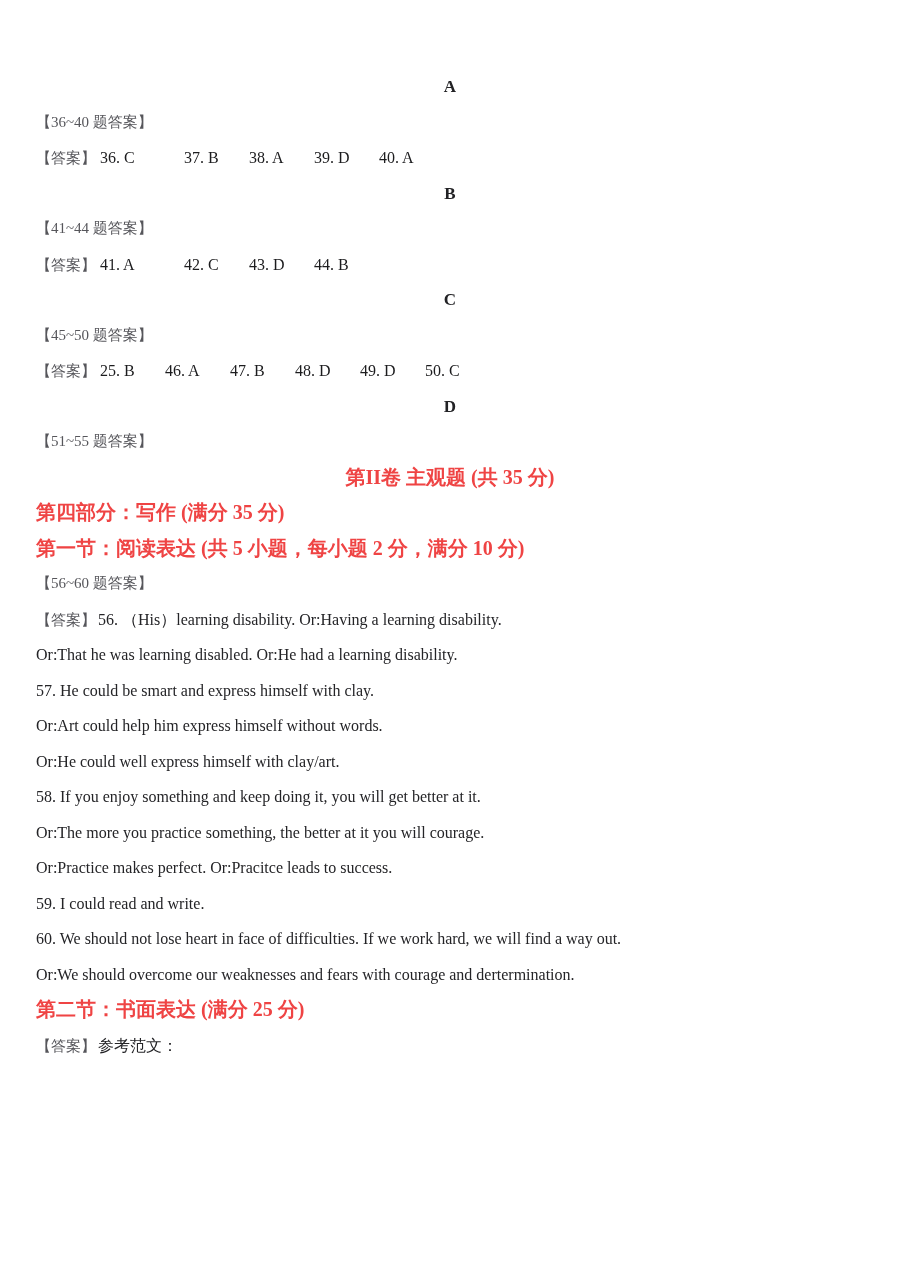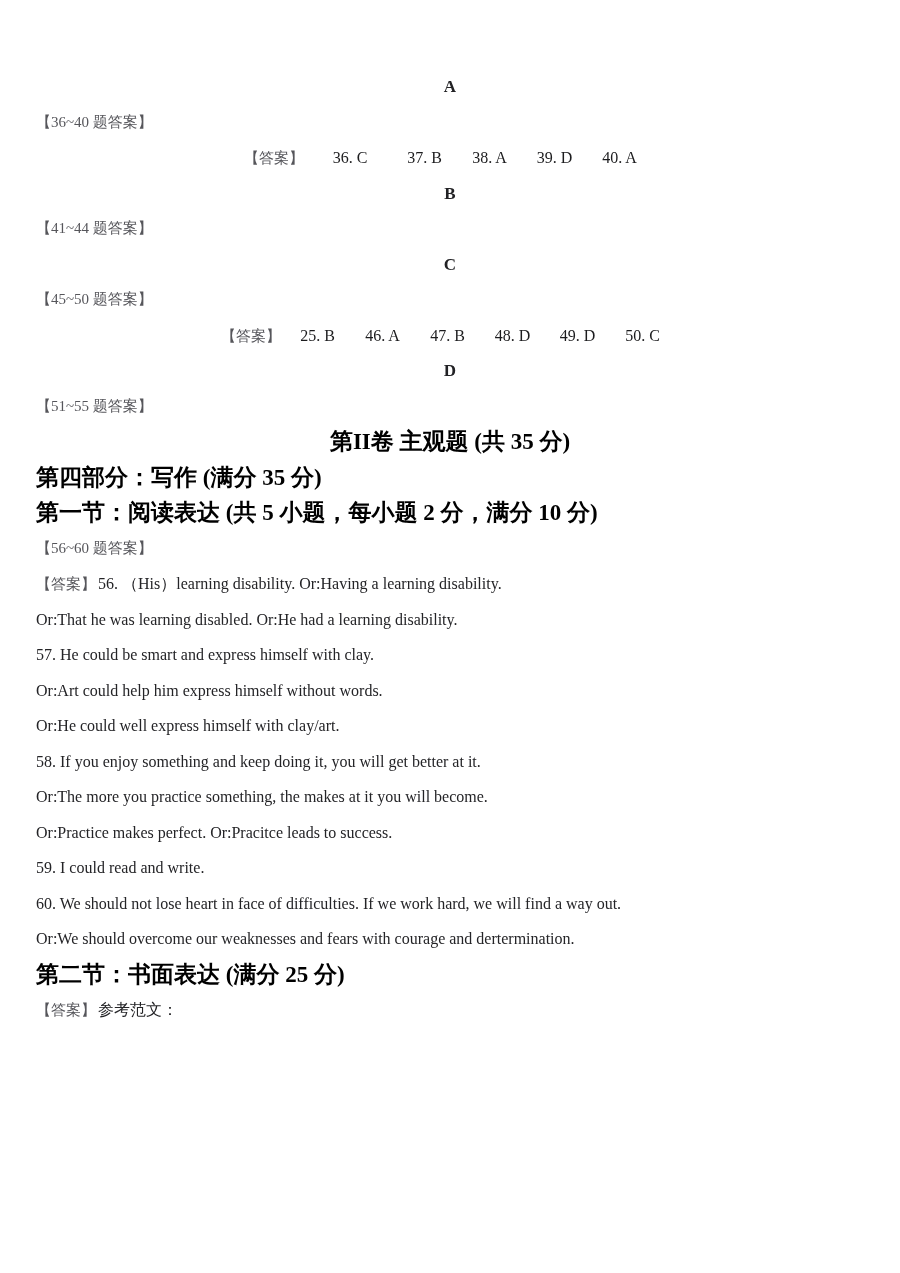--- a/index.html
+++ b/index.html
@@ -37,54 +37,57 @@
   }
   .letter {
     font-weight: bold;
     font-size: 17px;
     color: #222225;
   }
   .gray-label {
     color: #56565b;
     font-size: 15px;
   }
-  .answers-row { font-size: 16px; text-align: center; }
+  .answers-row { font-size: 16px; }
   .prefix {
     color: #56565b;
     font-size: 15px;
     margin-right: 4px;
   }
   .ans {
     display: inline-block;
     width: 65px;
     color: #1c1c1e;
   }
   .ans.w84 { width: 84px; }
   .ans.w79 { width: 79px; }
   .heading {
     font-weight: bold;
-    font-size: 23px;
-    color: #000000;
+    font-size: 20px;
+    color: #ef4444;
   }
   .body-text { color: #242427; }
   .body-text .prefix { margin-right: 2px; }
 </style>
 </head>
 <body>
 
 <div class="page">
 
   <div class="line center letter">A</div>
   <div class="line gray-label">【36~40 题答案】</div>
   <div class="line answers-row">
     <span class="prefix">【答案】</span><span class="ans w84">36. C</span><span class="ans">37. B</span><span class="ans">38. A</span><span class="ans">39. D</span><span class="ans">40. A</span>
   </div>
 
   <div class="line center letter">B</div>
   <div class="line gray-label">【41~44 题答案】</div>
+  <div class="line answers-row">
+    <span class="prefix">【答案】</span><span class="ans w84">41. A</span><span class="ans">42. C</span><span class="ans">43. D</span><span class="ans">44. B</span>
+  </div>
 
   <div class="line center letter">C</div>
   <div class="line gray-label">【45~50 题答案】</div>
   <div class="line answers-row">
     <span class="prefix">【答案】</span><span class="ans">25. B</span><span class="ans">46. A</span><span class="ans">47. B</span><span class="ans">48. D</span><span class="ans">49. D</span><span class="ans">50. C</span>
   </div>
 
   <div class="line center letter">D</div>
   <div class="line gray-label">【51~55 题答案】</div>
 
@@ -94,21 +97,21 @@
 
   <div class="line gray-label">【56~60 题答案】</div>
   <div class="line body-text">
     <span class="prefix">【答案】</span><span>56. （His）learning disability. Or:Having a learning disability.</span>
   </div>
   <div class="line body-text">Or:That he was learning disabled. Or:He had a learning disability.</div>
   <div class="line body-text">57. He could be smart and express himself with clay.</div>
   <div class="line body-text">Or:Art could help him express himself without words.</div>
   <div class="line body-text">Or:He could well express himself with clay/art.</div>
   <div class="line body-text">58. If you enjoy something and keep doing it, you will get better at it.</div>
-  <div class="line body-text">Or:The more you practice something, the makes at it you will become.</div>
+  <div class="line body-text">Or:The more you practice something, the better at it you will courage.</div>
   <div class="line body-text">Or:Practice makes perfect. Or:Pracitce leads to success.</div>
   <div class="line body-text">59. I could read and write.</div>
   <div class="line body-text">60. We should not lose heart in face of difficulties. If we work hard, we will find a way out.</div>
   <div class="line body-text">Or:We should overcome our weaknesses and fears with courage and dertermination.</div>
 
   <div class="line heading">第二节：书面表达 (满分 25 分)</div>
   <div class="line body-text">
     <span class="prefix">【答案】</span><span>参考范文：</span>
   </div>
 

